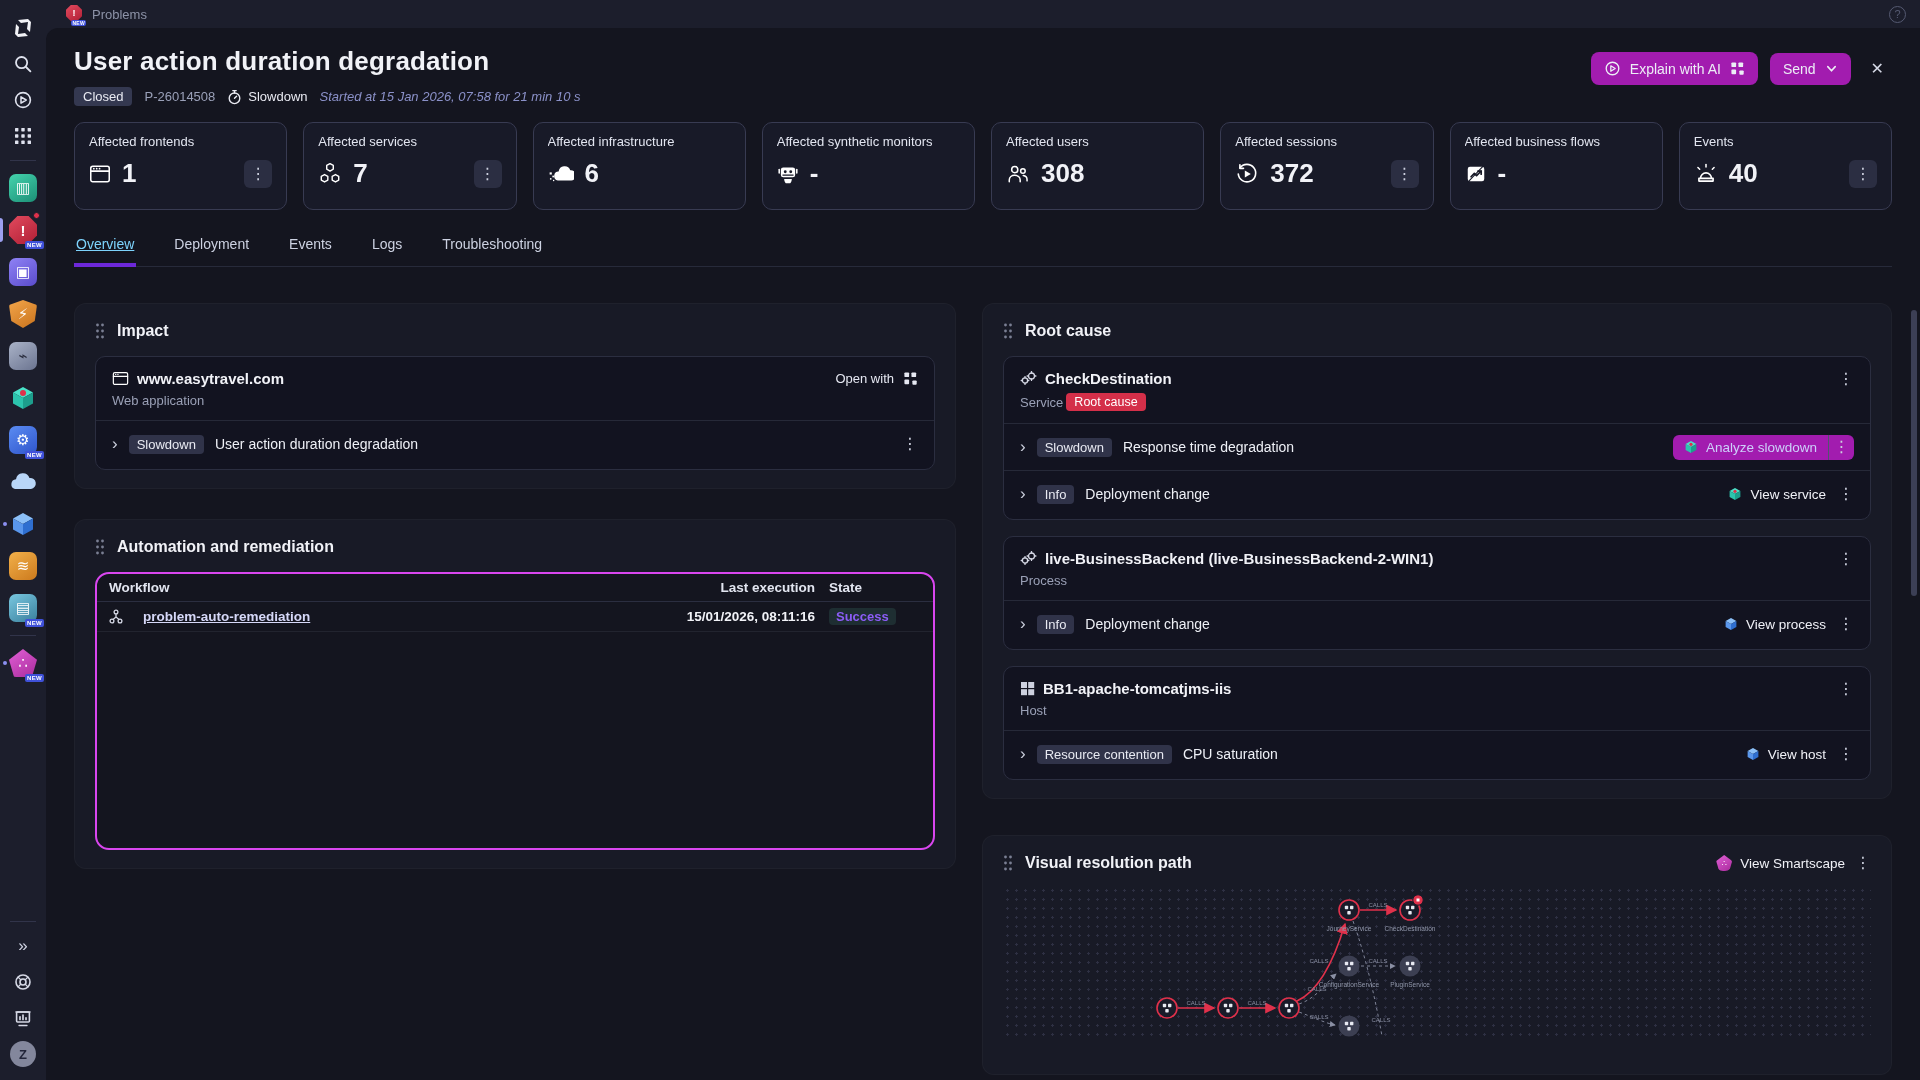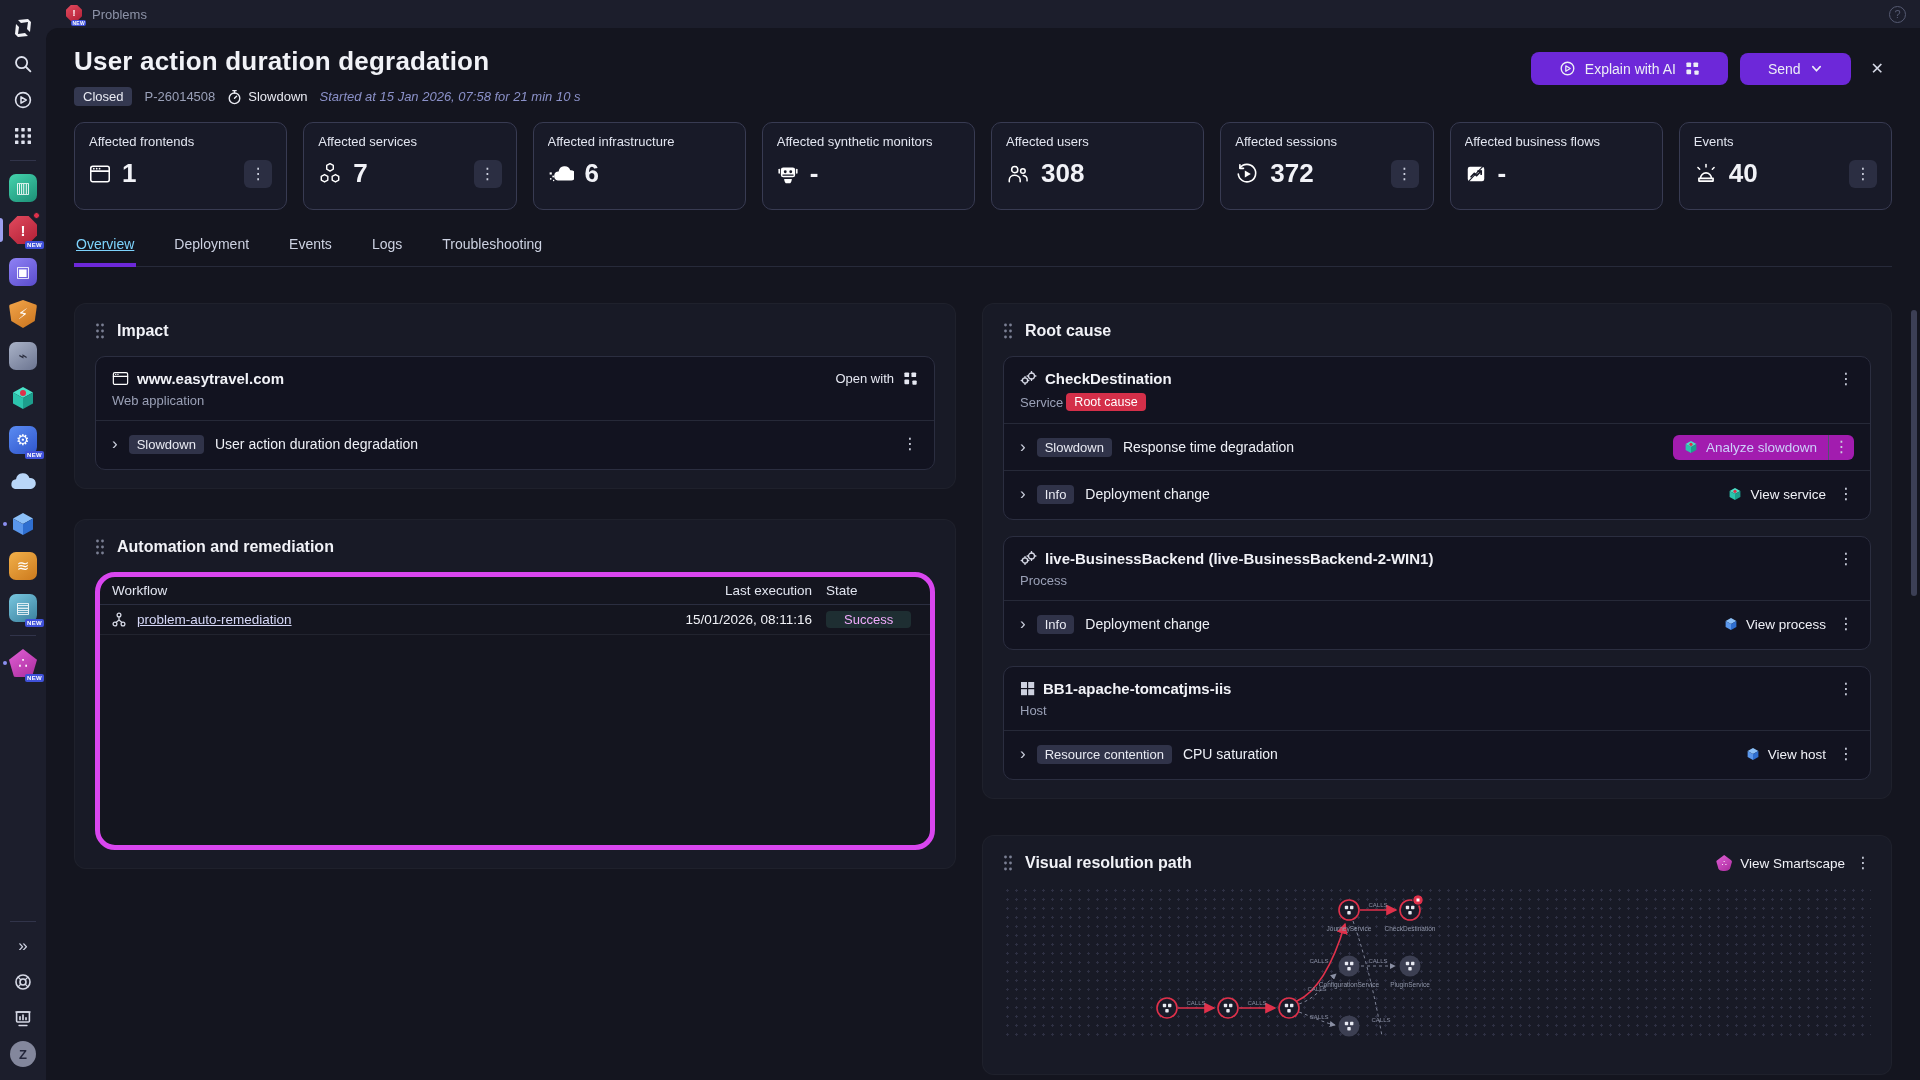--- a/index.html
+++ b/index.html
@@ -43,22 +43,22 @@
 
   
   .phead { display:flex; justify-content:space-between; align-items:flex-start; }
   .ptitle { font-size:26px; font-weight:700; letter-spacing:.2px; }
   .pbadges { display:flex; align-items:center; gap:12px; margin-top:10px; font-size:13px; }
   .badge { background:#343850; color:#e9eaf2; border-radius:4px; padding:2px 9px; font-size:13px; white-space:nowrap; }
   .pid { color:#9aa0b8; }
   .ptype { display:flex; align-items:center; gap:6px; color:#e9eaf2; }
   .started { color:#8b91c9;font-style:italic; }
   .head-actions { display:flex; align-items:center; gap:12px; margin-top:6px; }
-  .btn { display:flex; align-items:center; gap:9px; background:#6d28d9; border:none; color:#eceef6;
-         font-size:14px; font-family:inherit; padding:8px 28px; border-radius:8px; cursor:pointer; }
+  .btn { display:flex; align-items:center; gap:9px; background:#a21caf; border:none; color:#eceef6;
+         font-size:14px; font-family:inherit; padding:8px 13px; border-radius:8px; cursor:pointer; }
   .close-x { font-size:16px; color:#d6d9e6; padding:4px 8px; cursor:pointer; }
 
   
   .stat-row { display:flex; gap:16px; margin-top:16px; }
   .stat-card { flex:1; min-width:0; background:#181a28; border:1px solid #383b52; border-radius:10px; padding:11px 14px; height:88px; }
   .stat-label { font-size:13px; color:#e2e5f0; white-space:nowrap; overflow:hidden; }
   .stat-value-row { display:flex; align-items:center; gap:11px; margin-top:9px; }
   .stat-value { font-size:26px; font-weight:700; }
   .kebab-btn { margin-left:auto; width:28px; height:28px; background:#2b2e42; border-radius:6px;
                display:flex; align-items:center; justify-content:center; cursor:pointer; }
@@ -94,29 +94,29 @@
   .ev-badge { background:#303349; color:#e8eaf2; border-radius:4px; padding:2px 8px; font-size:13px; white-space:nowrap; }
   .ev-text { color:#eef0f6; white-space:nowrap; overflow:hidden; }
   .ev-right { margin-left:auto; display:flex; align-items:center; gap:12px; }
   .row-action { display:flex; align-items:center; gap:8px; font-size:13.5px; color:#f0f1f7; cursor:pointer; white-space:nowrap; }
   .split-btn { display:flex; align-items:stretch; background:#a21caf; border-radius:6px; overflow:hidden; }
   .split-main { display:flex; align-items:center; gap:8px; padding:5px 11px; font-size:13.5px; color:#ccd0fa; cursor:pointer; }
   .split-kebab { display:flex; align-items:center; justify-content:center; width:26px; border-left:1px solid #50546e; cursor:pointer; }
 
   
   .auto-card { height:350px; display:flex; flex-direction:column; }
-  .table { margin-top:16px; flex:1; border:5px solid #d946ef; border-radius:20px; background:#14151f;
-           display:flex; flex-direction:column; overflow:hidden; }
+  .table { margin-top:16px; flex:1; border:2px solid #d946ef; border-radius:14px; background:#14151f;
+           display:flex; flex-direction:column; overflow:hidden;font-weight:bold; }
   .t-row, .t-head { display:grid; grid-template-columns:1fr 195px 92px; align-items:center; padding:0 12px; }
   .t-head { height:28px; font-size:13.5px; color:#e2e5f0; border-bottom:1px solid #2b2e40; }
   .t-row { height:30px; font-size:13.5px; border-bottom:1px solid #22242f; }
   .t-cell-right { text-align:right; padding-right:14px; }
   .wf-link { color:#d6d8f8; text-decoration:underline; cursor:pointer; }
-  .wf-cell { display:flex; align-items:center; gap:11px; }
-  .state-badge { background:rgba(97,217,181,.13); color:#f0abfc; border-radius:4px; padding:1px 18px; font-size:13px; width:fit-content; }
+  .wf-cell { display:flex; align-items:center; gap:20px; }
+  .state-badge { background:rgba(97,217,181,.13); color:#8b5cf6; border-radius:4px; padding:1px 7px; font-size:13px; width:fit-content; }
   .t-fill { flex:1; }
 
   
   .res-card { height:240px; padding-bottom:0; }
   .res-head .right { margin-left:auto; display:flex; align-items:center; gap:10px; font-size:13.5px; }
   .graph { margin-top:14px; height:152px; border-radius:4px;
            background-image:radial-gradient(#2e3043 1.2px, transparent 1.3px); background-size:9px 9px; }
   .graph svg { display:block; }
   .nlabel { font-size:6.5px; fill:#9298ac; }
   .elabel { font-size:6px; fill:#8a8fa3; }

